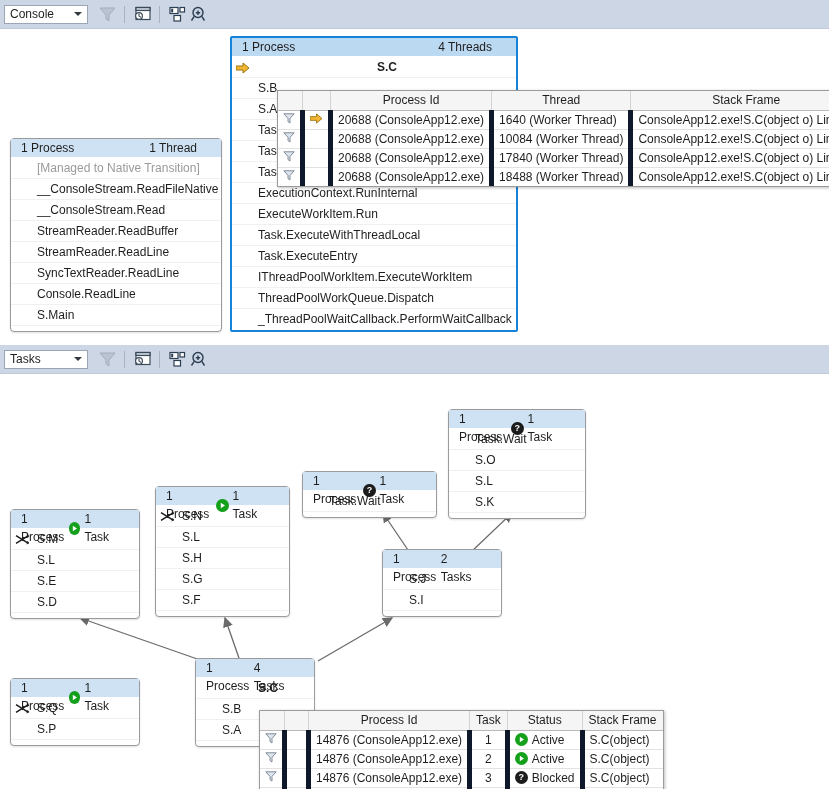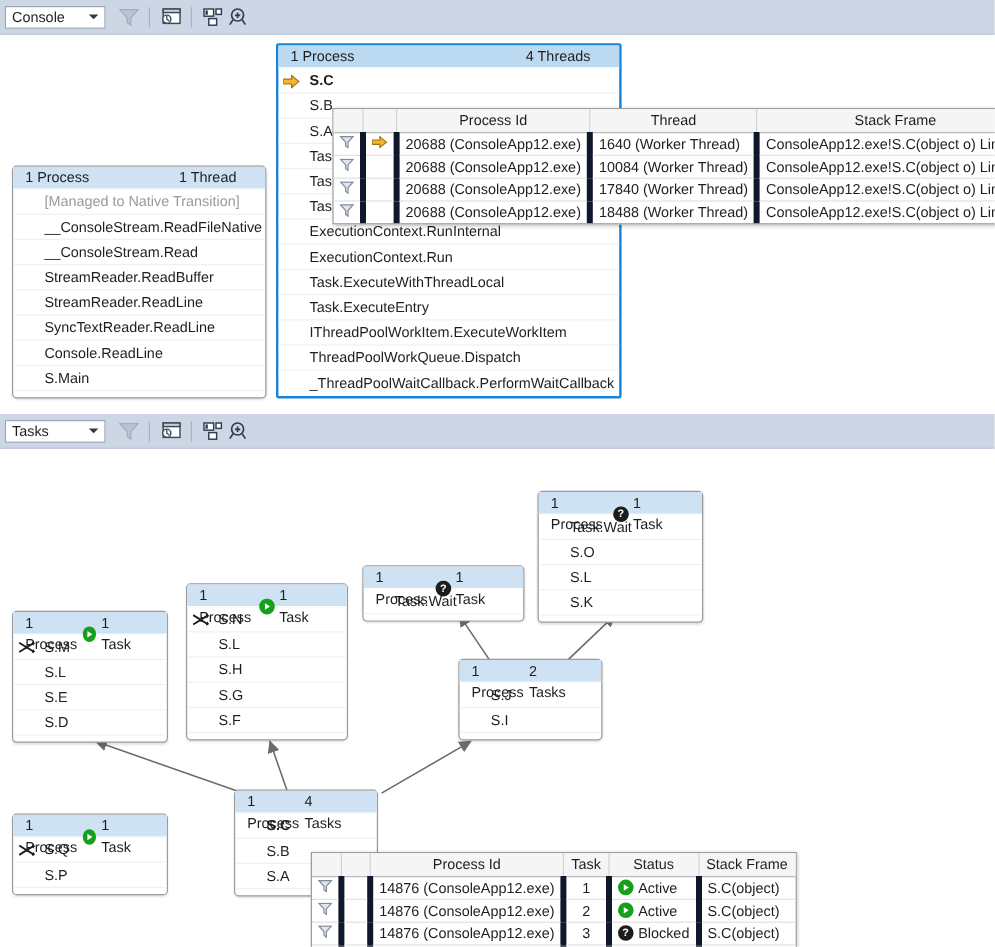--- a/index.html
+++ b/index.html
@@ -53,21 +53,21 @@
   .node.selected .hdr{background:#bcd9f2;}
   .hdr .left{padding-left:10px;}
   .hdr .right{margin-left:auto;padding-right:24px;display:flex;align-items:center;gap:4px;}
   .frame{
     height:21px;line-height:21px;font-size:12px;padding-left:26px;
     border-bottom:1px solid #f0f0f0;position:relative;white-space:nowrap;
     box-sizing:border-box;color:#1e1e1e;
   }
   .frame:last-child{border-bottom:none;}
   .frame.dim{color:#9a9a9a;}
-  .frame.cur{font-weight:bold;}
+  .frame.cur{font-weight:bold;text-align:center;}
   .frame .gutter{position:absolute;left:4px;top:0;height:21px;width:20px;
     display:flex;align-items:center;}
   .node .tail{height:5px;}
   .badge-green{width:13px;height:13px;border-radius:50%;background:#14a01b;
     display:inline-flex;align-items:center;justify-content:center;}
   .badge-black{width:13px;height:13px;border-radius:50%;background:#1c1c1c;
     display:inline-flex;align-items:center;justify-content:center;
     color:#fff;font-size:9px;font-weight:bold;font-family:"Liberation Sans",sans-serif;}
 
   
@@ -164,21 +164,21 @@
           </svg>
         </span>
         <span>S.C</span>
       </div>
       <div class="frame"><span class="gutter"></span><span>S.B</span></div>
       <div class="frame"><span class="gutter"></span><span>S.A</span></div>
       <div class="frame"><span class="gutter"></span><span>Task.&lt;&lt;&gt;&gt;c</span></div>
       <div class="frame"><span class="gutter"></span><span>Task.InnerInvoke</span></div>
       <div class="frame"><span class="gutter"></span><span>Task.Execute</span></div>
       <div class="frame"><span class="gutter"></span><span>ExecutionContext.RunInternal</span></div>
-      <div class="frame"><span class="gutter"></span><span>ExecutionContext.Run</span></div>
+      <div class="frame"><span class="gutter"></span><span>ExecuteWorkItem.Run</span></div>
       <div class="frame"><span class="gutter"></span><span>Task.ExecuteWithThreadLocal</span></div>
       <div class="frame"><span class="gutter"></span><span>Task.ExecuteEntry</span></div>
       <div class="frame"><span class="gutter"></span><span>IThreadPoolWorkItem.ExecuteWorkItem</span></div>
       <div class="frame"><span class="gutter"></span><span>ThreadPoolWorkQueue.Dispatch</span></div>
       <div class="frame"><span class="gutter"></span><span>_ThreadPoolWaitCallback.PerformWaitCallback</span></div>
     </div>
 
     <div class="grid" style="left:277px;top:62px;">
       <table>
         <thead>

